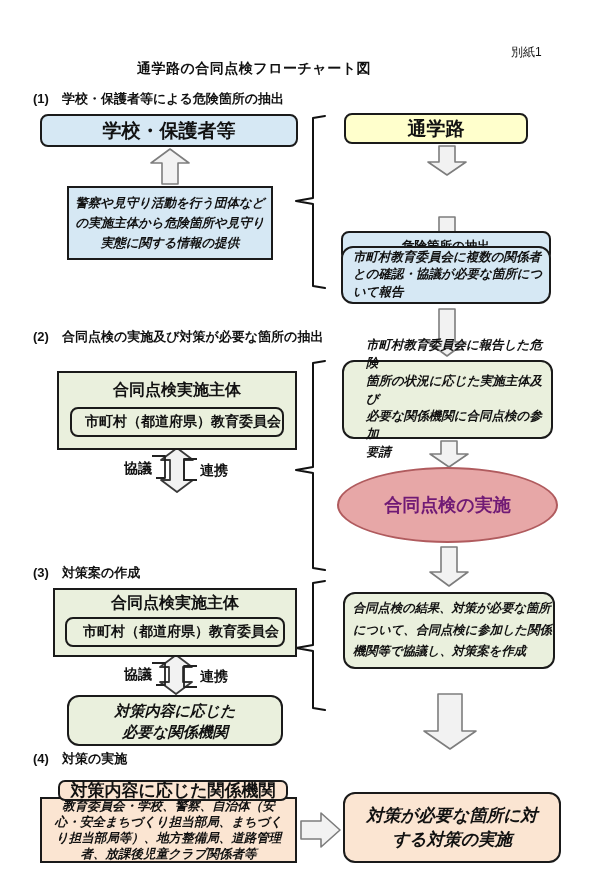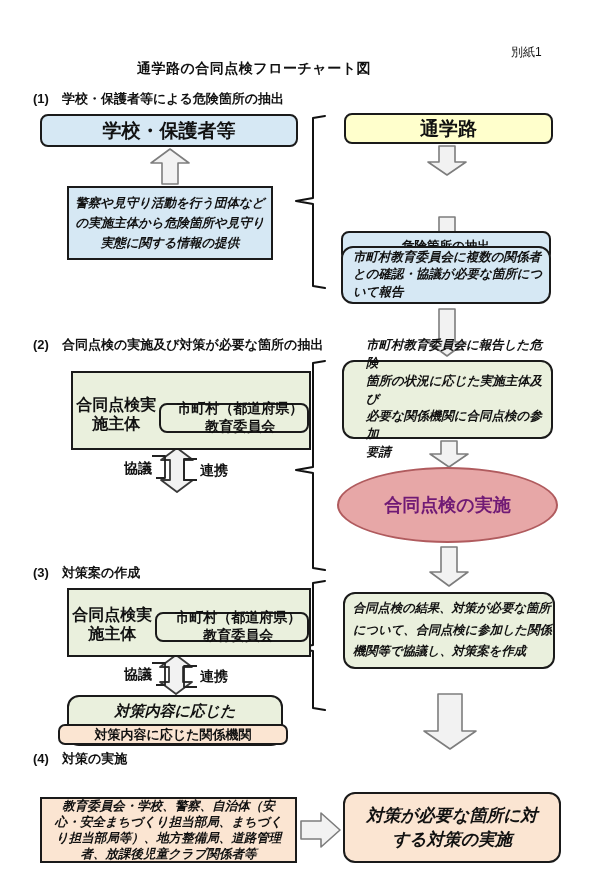--- a/index.html
+++ b/index.html
@@ -18,21 +18,21 @@
     display:flex;align-items:center;justify-content:center;
     text-align:center;font-weight:bold;color:#111;
   }
   .blue{background:var(--blue,#d6e8f4);}
   .yellow{background:var(--yellow,#ffffcc);}
   .green{background:var(--green,#eaf0dd);}
   .orange{background:var(--orange,#fbe5d2);}
   .r8{border-radius:8px;}
   .r12{border-radius:12px;}
   .left-text{justify-content:flex-start;text-align:left;}
-  .subject{flex-direction:row;justify-content:flex-start;padding-top:7px;margin-left:14px;}
+  .subject{flex-direction:column;justify-content:flex-start;padding-top:7px;}
   .subject .sub-title{font-size:16px;font-weight:bold;line-height:1.2;}
   .subject .inner{
     box-sizing:border-box;border:2px solid #1a1a1a;border-radius:8px;
     background:var(--green,#eaf0dd);display:flex;align-items:center;justify-content:center;
     font-size:14px;font-weight:bold;padding-left:12px;
   }
   .arrow-label{position:absolute;font-size:14px;font-weight:bold;white-space:nowrap;text-align:right;}
   .ellipse{
     position:absolute;box-sizing:border-box;border-radius:50%;
     background:var(--pink_fill,#e7a7a7);border:2px solid var(--pink_border,#b05b5e);
@@ -82,33 +82,33 @@
     <path class="hook" d="M 197,666 L 184,666 L 184,687 L 197,687"></path>
   </svg>
 
   <div class="abs corner" style="left:511px;top:44px;">別紙1</div>
   <div class="abs title" style="left:137px;top:60px;">通学路の合同点検フローチャート図</div>
 
   <div class="abs heading" style="left:33px;top:90px;">(1)　学校・保護者等による危険箇所の抽出</div>
 
   <div class="box blue r8" style="left:40px;top:114px;width:258px;height:33px;font-size:19px;">学校・保護者等</div>
 
-  <div class="box yellow r8" style="left:344px;top:113px;width:209px;height:31px;font-size:19px;">通学路</div>
+  <div class="box yellow r8" style="left:344px;top:113px;width:184px;height:31px;font-size:19px;">通学路</div>
 
   <div class="box blue txt" style="left:67px;top:186px;width:206px;height:74px;font-size:12.5px;line-height:1.6;">警察や見守り活動を行う団体など
 の実施主体から危険箇所や見守り
 実態に関する情報の提供</div>
 
   <div class="box blue r8" style="left:341px;top:186px;width:210px;height:30px;font-size:12.5px;margin-top:45px;">危険箇所の抽出</div>
 
   <div class="box blue r12 left-text txt" style="left:341px;top:246px;width:210px;height:58px;font-size:12.5px;line-height:1.4;padding-left:10px;">市町村教育委員会に複数の関係者
 との確認・協議が必要な箇所につ
 いて報告</div>
 
-  <div class="abs heading" style="left:33px;top:336px;">(2)　合同点検の実施及び対策が必要な箇所の抽出</div>
+  <div class="abs heading" style="left:33px;top:328px;">(2)　合同点検の実施及び対策が必要な箇所の抽出</div>
 
   <div class="box green subject" style="left:57px;top:371px;width:240px;height:79px;">
     <div class="sub-title">合同点検実施主体</div>
     <div class="inner" style="width:214px;height:30px;margin-top:8px;">市町村（都道府県）教育委員会</div>
   </div>
 
   <div class="arrow-label" style="left:124px;top:460px;">協議</div>
   <div class="arrow-label" style="left:200px;top:462px;">連携</div>
 
 
@@ -131,21 +131,21 @@
 
   <div class="box green r12 txt" style="left:67px;top:695px;width:216px;height:51px;font-size:15px;line-height:1.4;">対策内容に応じた
 必要な関係機関</div>
 
   <div class="box green r12 left-text txt" style="left:343px;top:592px;width:212px;height:77px;font-size:12.3px;line-height:1.75;padding-left:8px;">合同点検の結果、対策が必要な箇所
 について、合同点検に参加した関係
 機関等で協議し、対策案を作成</div>
 
   <div class="abs heading" style="left:33px;top:750px;">(4)　対策の実施</div>
 
-  <div class="box orange" style="left:58px;top:724px;width:230px;height:21px;font-size:13px;border-radius:7px;z-index:2;">対策内容に応じた関係機関</div>
+  <div class="box orange" style="left:58px;top:780px;width:230px;height:21px;font-size:17px;border-radius:7px;z-index:2;">対策内容に応じた関係機関</div>
 
   <div class="box orange txt" style="left:40px;top:797px;width:257px;height:66px;font-size:12.5px;line-height:1.28;text-align:center;">教育委員会・学校、警察、自治体（安
 心・安全まちづくり担当部局、まちづく
 り担当部局等）、地方整備局、道路管理
 者、放課後児童クラブ関係者等</div>
 
   <div class="box orange r12 txt" style="left:343px;top:792px;width:218px;height:71px;font-size:17px;line-height:1.4;">対策が必要な箇所に対
 する対策の実施</div>
 
 </div>

